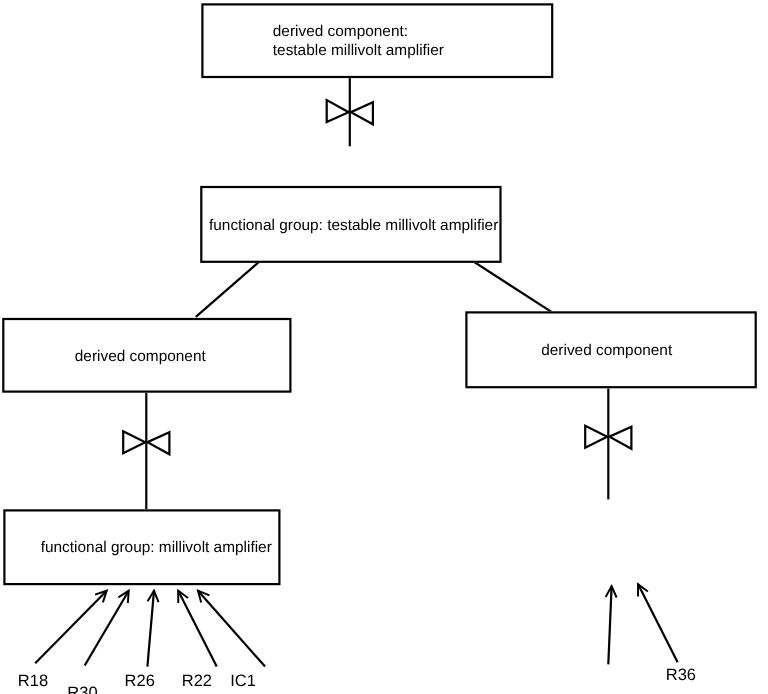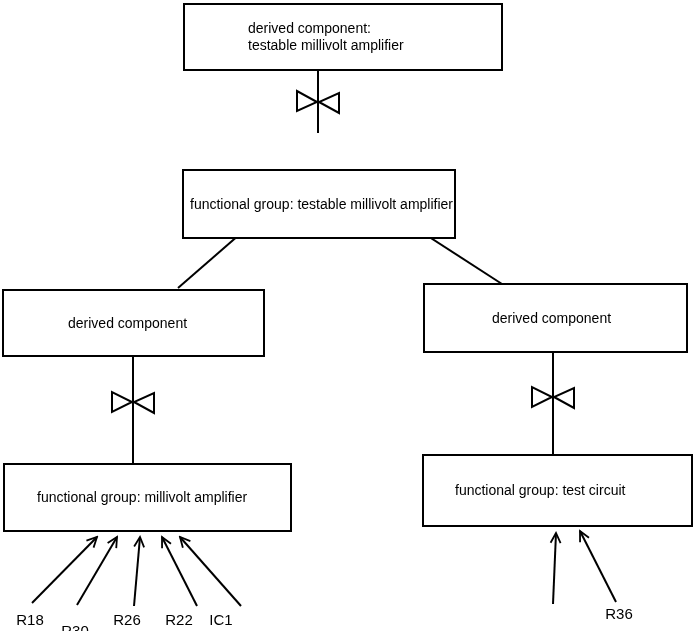--- a/index.html
+++ b/index.html
@@ -33,21 +33,21 @@
     justify-content: center;
     font-size: 14px;
     line-height: 17px;
     white-space: nowrap;
   }
   .node-box span { display: block; }
   #box-derived-testable   { left: 183px; top: 3px;   width: 320px; height: 68px; padding-left: 63px; }
   #box-fg-testable        { left: 182px; top: 133px; width: 274px; height: 70px; padding-left: 6px; margin-top: 36px;  }
   #box-derived-millivolt  { left: 2px;   top: 289px; width: 263px; height: 68px; padding-left: 64px; }
   #box-derived-test       { left: 423px; top: 283px; width: 265px; height: 70px; padding-left: 67px; }
-  #box-fg-millivolt       { left: 3px;   top: 463px; width: 289px; height: 69px; padding-left: 32px; }
+  #box-fg-millivolt       { left: 3px;   top: 463px; width: 252px; height: 69px; padding-left: 32px; }
   #box-fg-test            { left: 422px; top: 454px; width: 271px; height: 73px; padding-left: 31px; }
   .component-label {
     position: absolute;
     transform: translateX(-50%);
     font-size: 15px;
     line-height: 16px;
     white-space: nowrap;
     text-align: right;
   }
   #label-r18 { left: 30px;  top: 612px; }
@@ -114,23 +114,20 @@
   </div>
 
   <div class="node-box" id="box-derived-test">
     <span>derived component</span>
   </div>
 
   <div class="node-box" id="box-fg-millivolt">
     <span>functional group: millivolt amplifier</span>
   </div>
 
-  <div class="node-box" id="box-fg-test">
-    <span>functional group: test circuit</span>
-  </div>
 
   <div class="component-label" id="label-r18">R18</div>
   <div class="component-label" id="label-r30">R30</div>
   <div class="component-label" id="label-r26">R26</div>
   <div class="component-label" id="label-r22">R22</div>
   <div class="component-label" id="label-ic1">IC1</div>
   <div class="component-label" id="label-tr1">TR1</div>
   <div class="component-label" id="label-r36">R36</div>
 
 </div>

